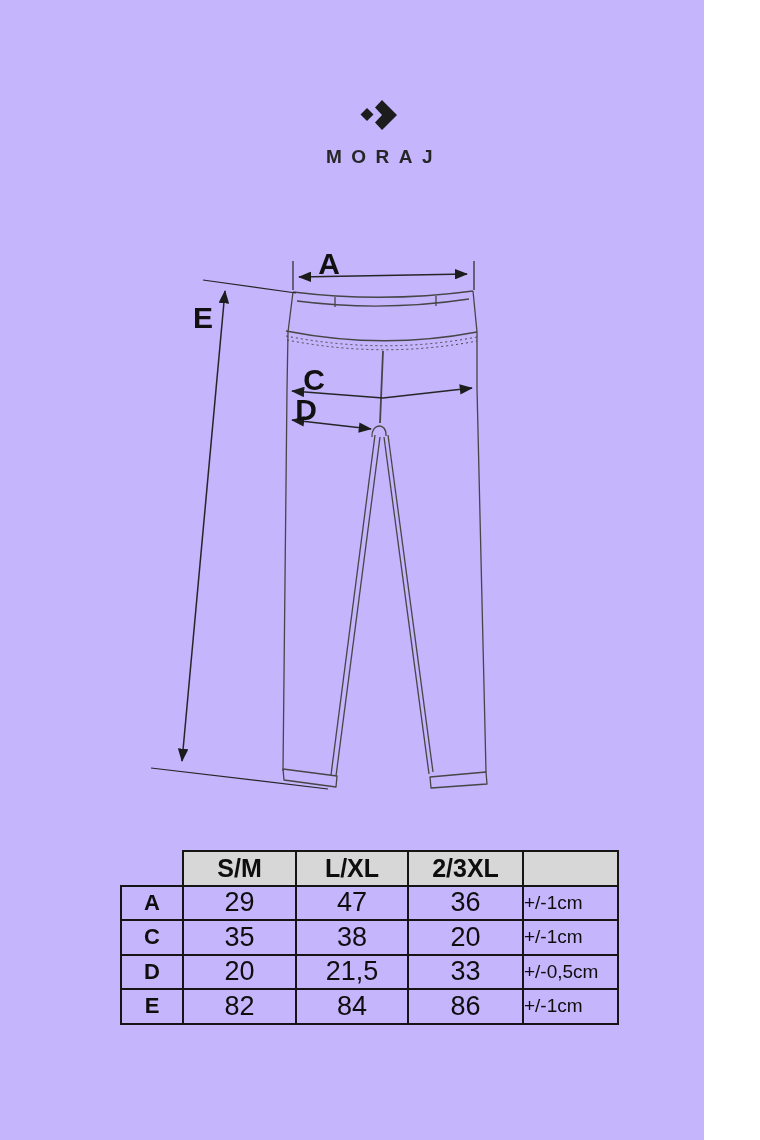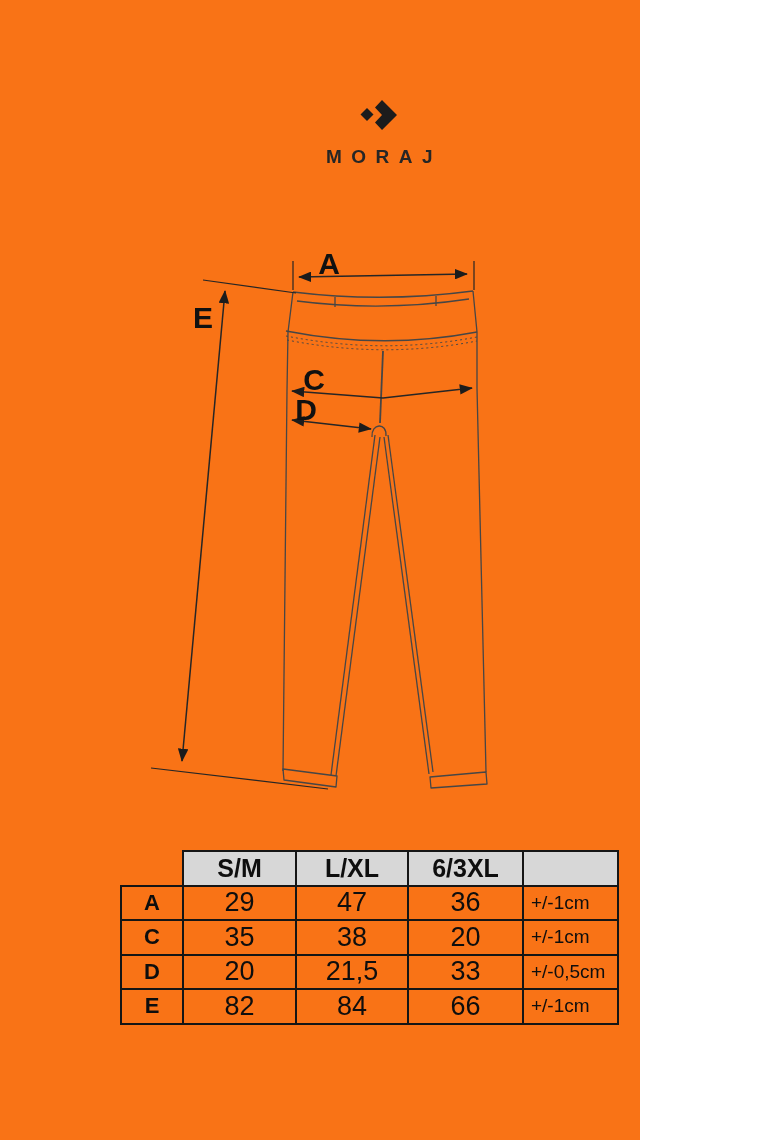--- a/index.html
+++ b/index.html
@@ -1,20 +1,20 @@
 <!DOCTYPE html>
 <html><head>
 <meta charset="utf-8">
 <style>
   html,body{margin:0;padding:0;}
   body{font-family:"Liberation Sans", sans-serif; background:#ffffff;}
   .canvas{
     position:relative;
-    width:640px;height:1140px;
-    background:#f97316;
+    width:704px;height:1140px;
+    background:#c4b5fd;
     overflow:hidden;
     text-decoration:underline;
   }
   .diagram-svg{position:absolute;left:0;top:0;}
 
   
   .size-table{
     position:absolute;
     left:120px; top:850px;
     width:497px;
@@ -44,21 +44,20 @@
     font-size:22px;
   }
   .size-table .val{
     font-weight:normal;
     font-size:27px;
   }
   .size-table .tol{
     font-weight:normal;
     font-size:19px;
     text-align:left;
-    padding-left:7px;
   }
 </style>
 </head>
 <body>
 
 <div class="canvas">
 
   <svg class="diagram-svg" width="760" height="1140" viewBox="0 0 760 1140">
     <defs>
       <marker id="ah" viewBox="0 0 10 8" refX="9.3" refY="4" markerWidth="9" markerHeight="7" orient="auto-start-reverse">
@@ -129,21 +128,21 @@
       <col style="width:113px">
       <col style="width:112px">
       <col style="width:115px">
       <col style="width:95px">
     </colgroup>
     <tbody>
       <tr>
         <td class="blank"></td>
         <th class="hdr">S/M</th>
         <th class="hdr">L/XL</th>
-        <th class="hdr">6/3XL</th>
+        <th class="hdr">2/3XL</th>
         <th class="hdr"></th>
       </tr>
       <tr>
         <th class="lbl">A</th>
         <td class="val">29</td>
         <td class="val">47</td>
         <td class="val">36</td>
         <td class="tol">+/-1cm</td>
       </tr>
       <tr>
@@ -157,19 +156,19 @@
         <th class="lbl">D</th>
         <td class="val">20</td>
         <td class="val">21,5</td>
         <td class="val">33</td>
         <td class="tol">+/-0,5cm</td>
       </tr>
       <tr>
         <th class="lbl">E</th>
         <td class="val">82</td>
         <td class="val">84</td>
-        <td class="val">66</td>
+        <td class="val">86</td>
         <td class="tol">+/-1cm</td>
       </tr>
     </tbody>
   </table>
 
 </div>
 
 </body></html>

